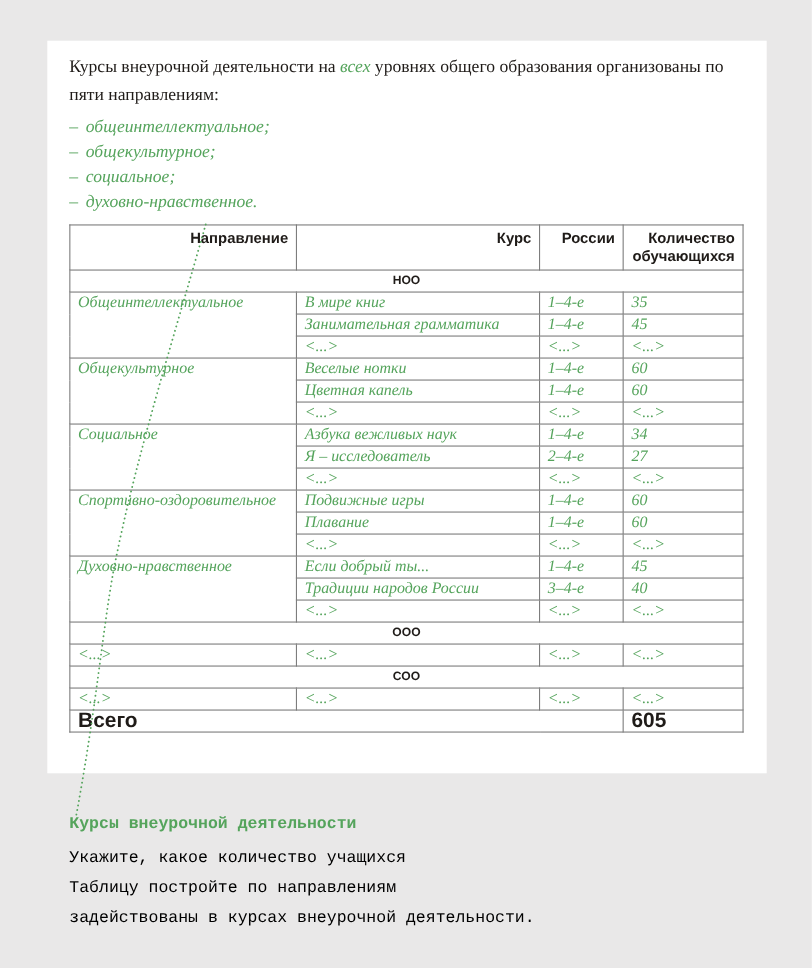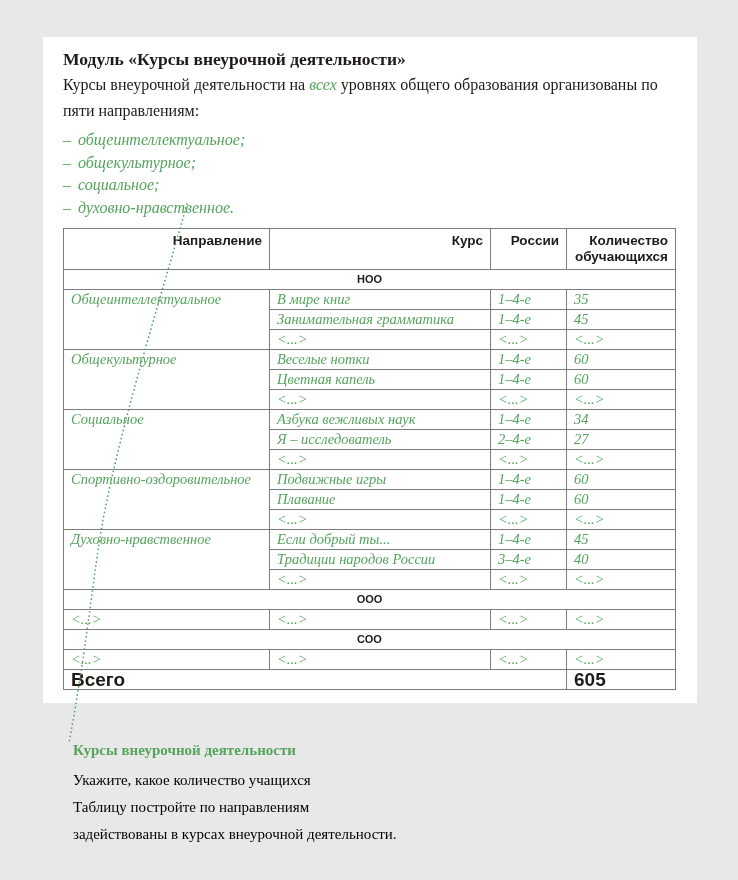--- a/index.html
+++ b/index.html
@@ -67,39 +67,38 @@
   .audit tr.total td{
     font-family:"Liberation Sans",sans-serif;
     font-style:normal;font-weight:bold;font-size:19px;color:var(--ink);
     padding:1px 7px 0 7px;
   }
 
   .leader-svg{position:absolute;left:0;top:0;pointer-events:none;}
   .leader-path{fill:none;stroke:var(--green);stroke-width:1.7;stroke-linecap:round;stroke-dasharray:0.1 4.1;}
 
   .note{
-    position:absolute;left:73px;top:740px;width:430px;
-    font-family:Liberation Serif, serif;
+    position:absolute;left:63px;top:740px;width:430px;
+    font-family:Liberation Mono, monospace;
   }
   .note-heading{
     color:var(--green);font-weight:bold;font-size:15px;line-height:20px;margin-bottom:7px;
   }
   .note-line{
     color:#000000;font-size:15px;line-height:27px;
   }
 </style>
 </head>
 <body>
 
 <div class="screen">
 
   <div class="card">
     <div class="card-inner">
 
-      <div class="doc-title">Модуль «Курсы внеурочной деятельности»</div>
 
       <div class="intro"><span>Курсы внеурочной деятельности на </span><span class="em">всех</span><span> уровнях общего образования организованы по пяти направлениям:</span></div>
 
       <ul class="directions">
         <li><span class="marker">–</span><span>общеинтеллектуальное;</span></li>
         <li><span class="marker">–</span><span>общекультурное;</span></li>
         <li><span class="marker">–</span><span>социальное;</span></li>
         <li><span class="marker">–</span><span>духовно-нравственное.</span></li>
       </ul>
 

